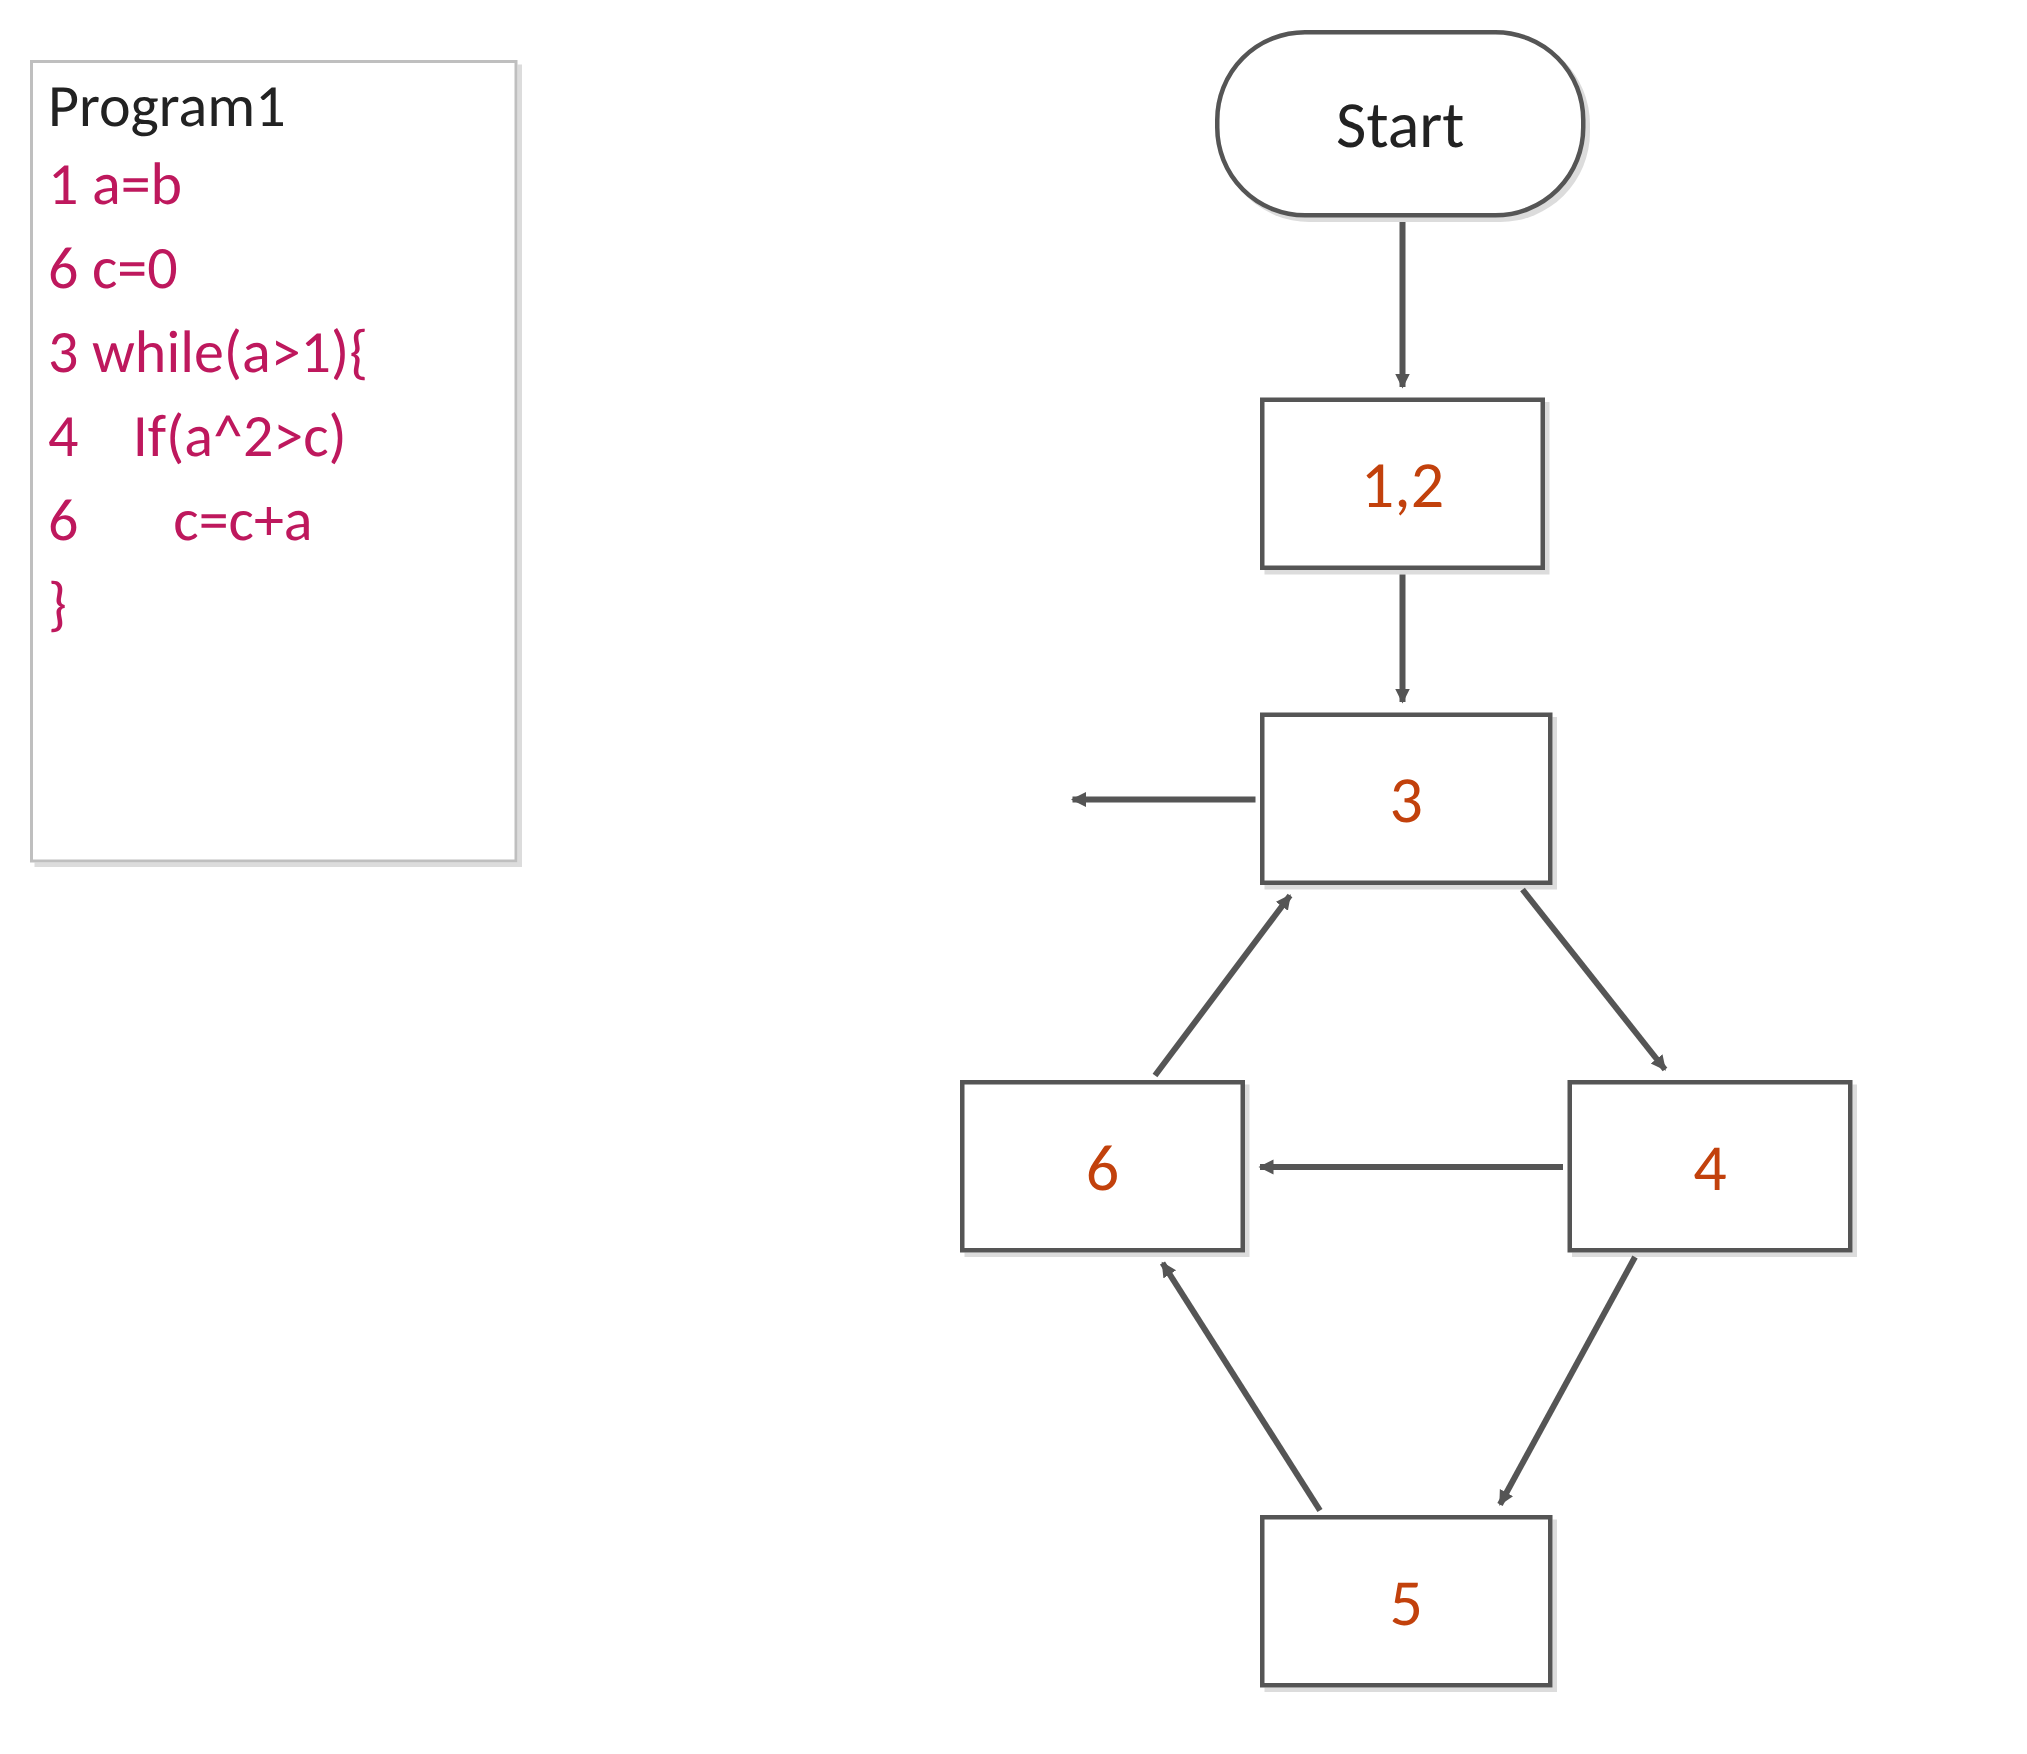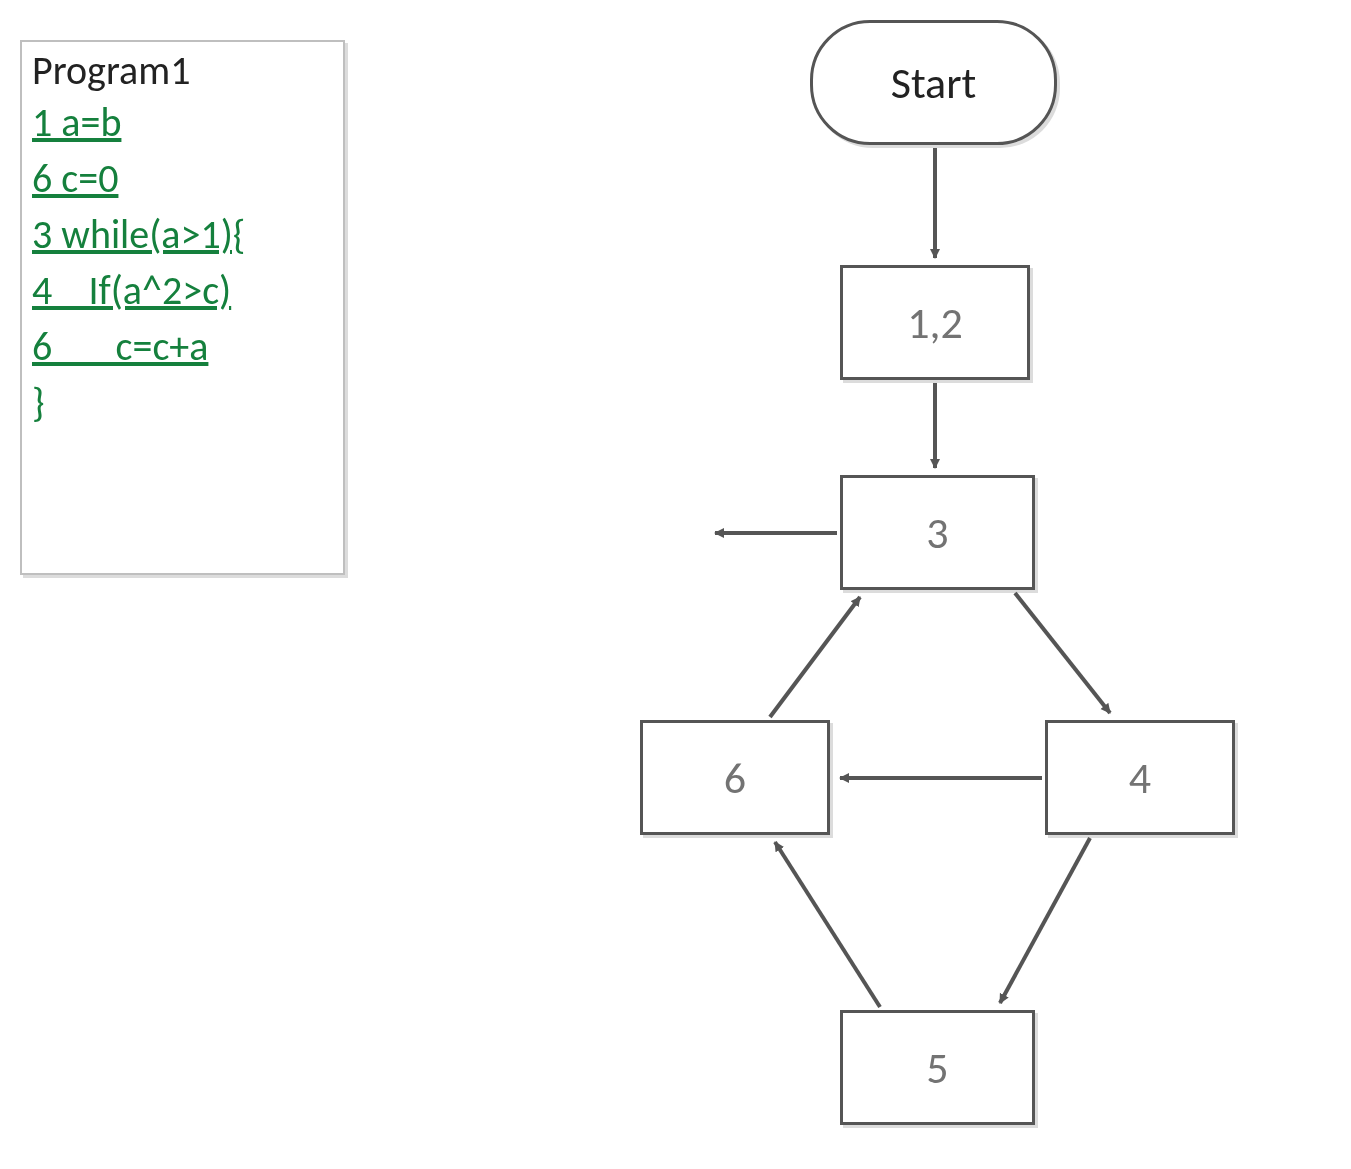--- a/index.html
+++ b/index.html
@@ -27,24 +27,23 @@
     background: #fff;
     box-sizing: border-box;
   }
   .code-title {
     font-size: 40px;
     color: #222;
     line-height: 1.2;
   }
   .code-line {
     font-size: 40px;
-    color: #15803d;
+    color: #be185d;
     line-height: 1.4;
     white-space: pre;
-    text-decoration: underline;
   }
   .terminator {
     position: absolute;
     border: 3px solid #555;
     border-radius: 60px;
     background: #fff;
     box-shadow: 3px 3px 0 #dcdcdc;
     display: flex;
     align-items: center;
     justify-content: center;
@@ -54,21 +53,21 @@
   }
   .process {
     position: absolute;
     border: 3px solid #555;
     background: #fff;
     box-shadow: 3px 3px 0 #dcdcdc;
     display: flex;
     align-items: center;
     justify-content: center;
     font-size: 44px;
-    color: #737373;
+    color: #c2410c;
     box-sizing: border-box;
   }
   svg.arrows {
     position: absolute;
     left: 0;
     top: 0;
     width: 1351px;
     height: 1169px;
     pointer-events: none;
   }

